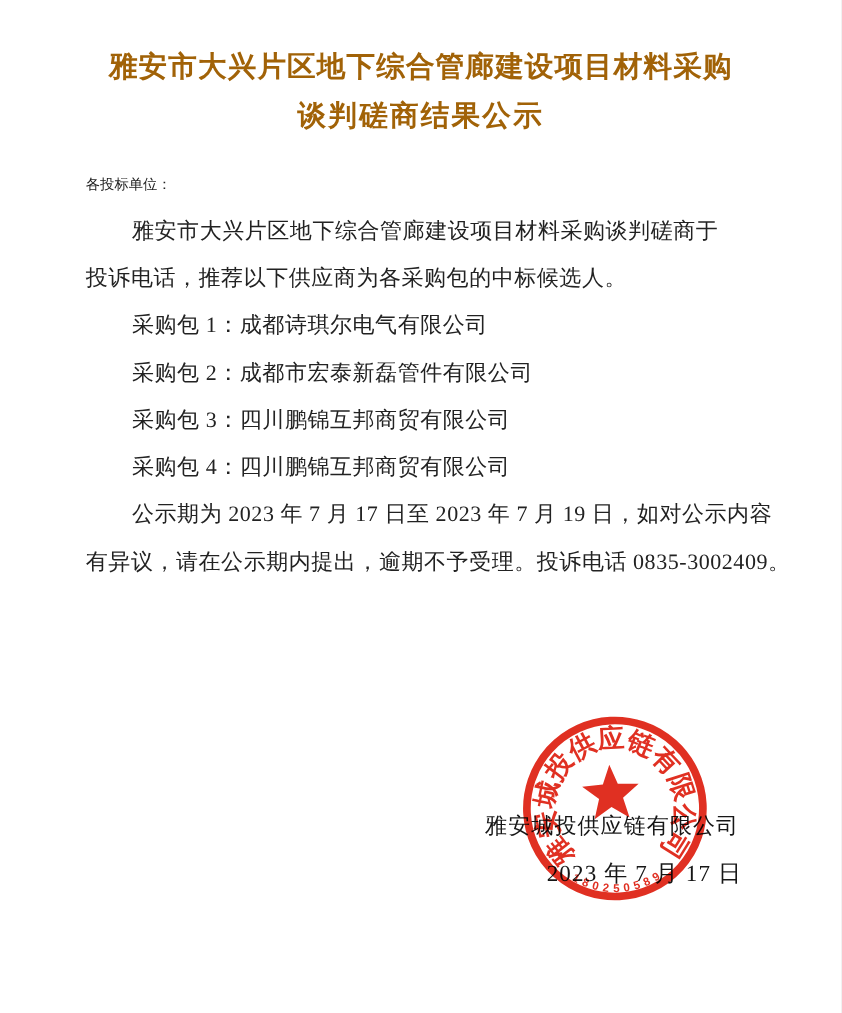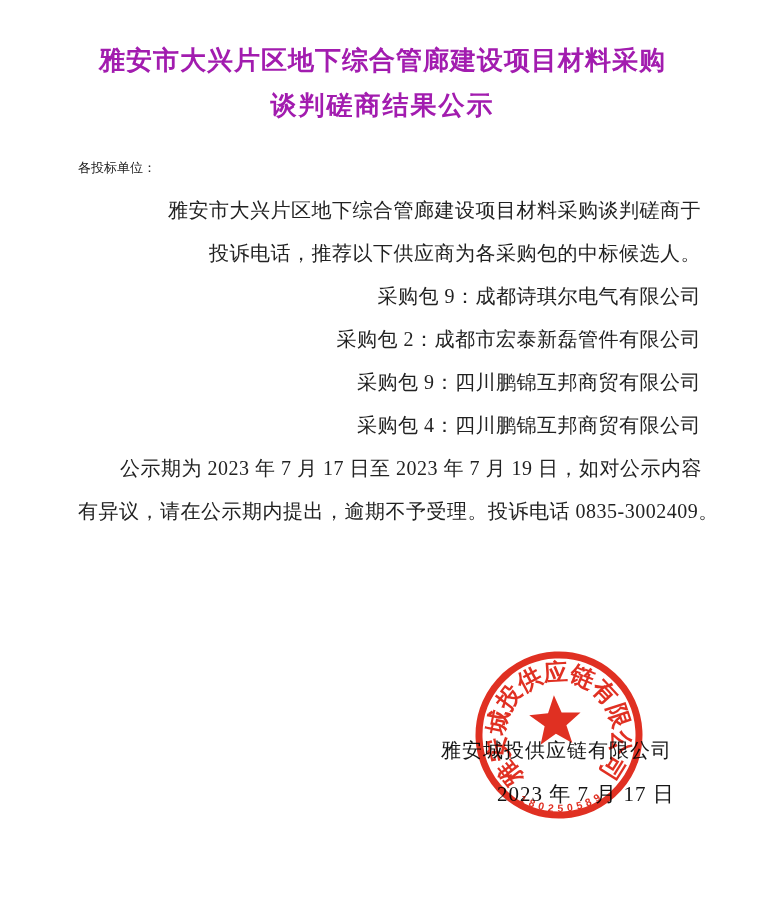--- a/index.html
+++ b/index.html
@@ -15,35 +15,34 @@
     padding-top:38px;
   }
   .title {
     margin:0;
     text-align:center;
     font-family:"Liberation Sans","DejaVu Sans",sans-serif;
     font-weight:700;
     font-size:26px;
     line-height:45px;
     letter-spacing:1px;
-    color:#a21caf;
+    color:#a16207;
   }
   .title2 { letter-spacing:2px; }
   .salutation {
     margin:18px 70px 0 78px;
     font-size:13px;
     line-height:43px;
     color:#222;
   }
   .bodytext {
     margin:0 64px 0 78px;
     font-size:20px;
     line-height:43px;
     color:#222;
-    text-align:right;
   }
   .line { white-space:nowrap; letter-spacing:0.5px; }
   .ind  { text-indent:42px; }
   .sig-company {
     position:absolute;
     left:441px; top:737px;
     font-size:20px;
     letter-spacing:1px;
     color:#161616;
     white-space:nowrap;
@@ -79,23 +78,23 @@
 <div class="page">
 
   <h1 class="title">雅安市大兴片区地下综合管廊建设项目材料采购</h1>
   <h1 class="title title2">谈判磋商结果公示</h1>
 
   <div class="salutation">各投标单位：</div>
 
   <div class="bodytext">
     <div class="line ind">雅安市大兴片区地下综合管廊建设项目材料采购谈判磋商于</div>
     <div class="line">投诉电话，推荐以下供应商为各采购包的中标候选人。</div>
-    <div class="line ind">采购包 9：成都诗琪尔电气有限公司</div>
+    <div class="line ind">采购包 1：成都诗琪尔电气有限公司</div>
     <div class="line ind">采购包 2：成都市宏泰新磊管件有限公司</div>
-    <div class="line ind">采购包 9：四川鹏锦互邦商贸有限公司</div>
+    <div class="line ind">采购包 3：四川鹏锦互邦商贸有限公司</div>
     <div class="line ind">采购包 4：四川鹏锦互邦商贸有限公司</div>
     <div class="line ind">公示期为 2023 年 7 月 17 日至 2023 年 7 月 19 日，如对公示内容</div>
     <div class="line">有异议，请在公示期内提出，逾期不予受理。投诉电话 0835-3002409。</div>
   </div>
 
   <div class="sig-company">雅安城投供应链有限公司</div>
   <div class="sig-date">2023 年 7 月 17 日</div>
 
   <svg class="seal" id="seal-svg" viewBox="-95 -95 190 190" aria-hidden="true">
     <circle id="seal-ring" cx="0" cy="0" r="80" fill="none" stroke-width="7" stroke="#df2416"></circle>

